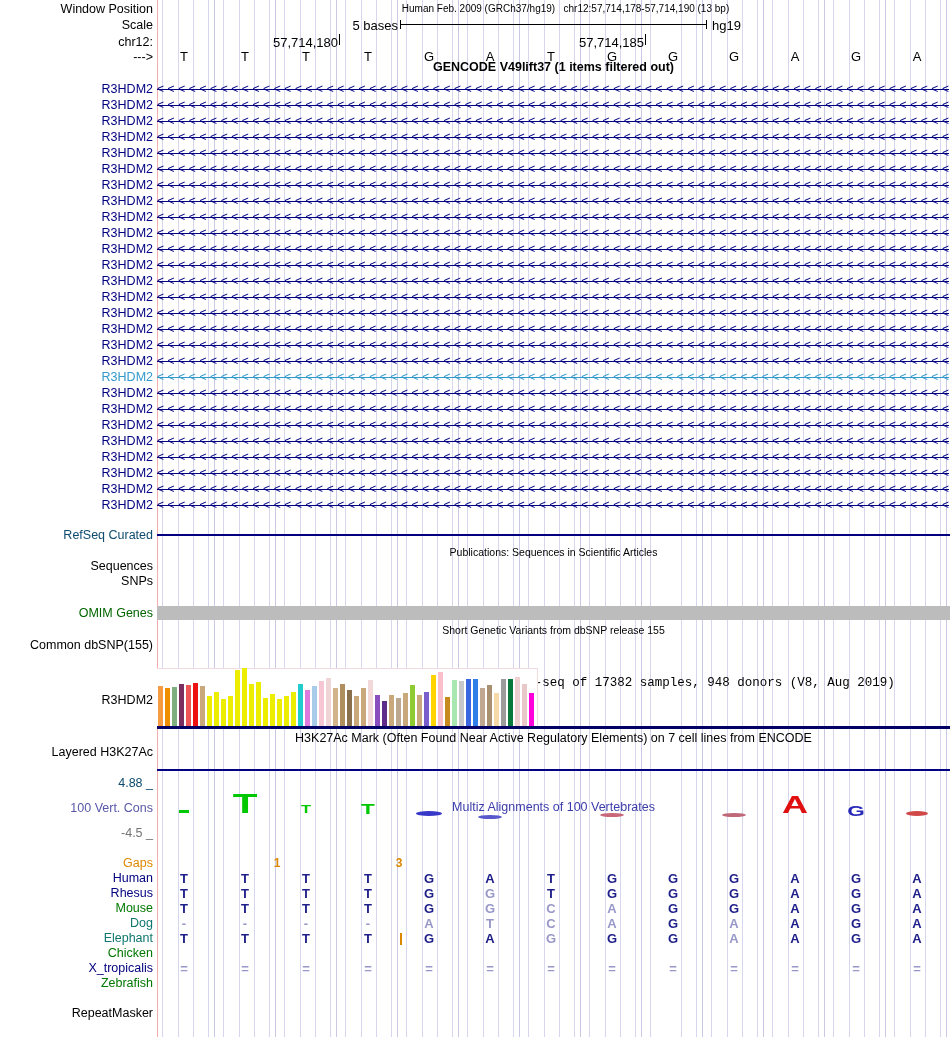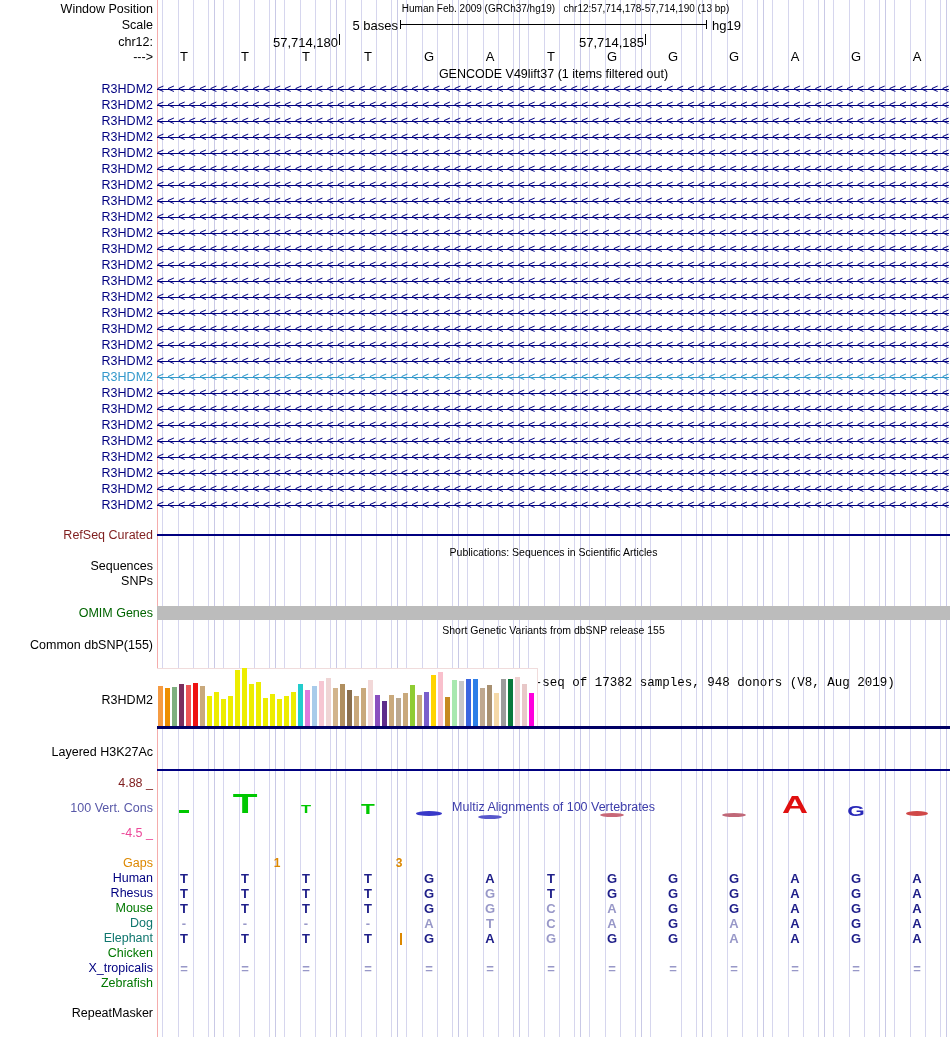--- a/index.html
+++ b/index.html
@@ -8,22 +8,22 @@
   
   .gridbg{position:absolute;left:157px;top:0;width:793px;height:1037px;
     background-image:
       repeating-linear-gradient(to right, transparent 0px, transparent 60px, #c9c9e6 60px, #c9c9e6 61px),
       repeating-linear-gradient(to right, transparent 0px, transparent 14.25px, #d6d6ee 14.25px, #d6d6ee 15.25px);
     background-position:-3px 0, -9px 0;}
   .pinkline{position:absolute;left:157px;top:0;width:1px;height:1037px;background:#f5acac;}
   .lbl{position:absolute;left:0;width:153px;text-align:right;font-size:12.5px;line-height:14px;white-space:nowrap;}
   .title{position:absolute;left:157px;width:793px;text-align:center;font-size:12.5px;line-height:14px;white-space:nowrap;}
   .small{font-size:10.5px;}
-  .navy{color:#7f1d1d;} .green{color:#006400;} .blue{color:#3c3caa;}
-  .darkred{color:#ec4899;} .slate{color:#5858a8;}
+  .navy{color:#0c4a6e;} .green{color:#006400;} .blue{color:#3c3caa;}
+  .darkred{color:#737373;} .slate{color:#5858a8;}
   .generow{position:absolute;left:0;width:950px;height:16px;line-height:16px;}
   .generow .glabel{position:absolute;left:0;top:0;width:153px;text-align:right;font-size:12.5px;}
   .chev{position:absolute;left:157px;top:0;width:792px;height:16px;overflow:hidden;
         font-size:12px;letter-spacing:3.6px;white-space:nowrap;}
   .chev i{font-style:normal;position:relative;z-index:2;}
   .chevline{position:absolute;left:0;top:7.5px;width:100%;height:1px;background:currentColor;z-index:1;}
   .hline{position:absolute;background:#000080;}
   .tick{position:absolute;width:1px;background:#000;}
   .ruler{position:absolute;height:1px;background:#000;}
   .baseletter{position:absolute;transform:translateX(-50%);font-size:13px;line-height:14px;}
@@ -74,21 +74,21 @@
       <span class="baseletter" style="left: 490px; top: 50px;">A</span>
       <span class="baseletter" style="left: 551px; top: 50px;">T</span>
       <span class="baseletter" style="left: 612px; top: 50px;">G</span>
       <span class="baseletter" style="left: 673px; top: 50px;">G</span>
       <span class="baseletter" style="left: 734px; top: 50px;">G</span>
       <span class="baseletter" style="left: 795px; top: 50px;">A</span>
       <span class="baseletter" style="left: 856px; top: 50px;">G</span>
       <span class="baseletter" style="left: 917px; top: 50px;">A</span>
     </div>
 
-  <div class="title" style="top:67px;">GENCODE V49lift37 (1 items filtered out)</div>
+  <div class="title" style="top:60px;font-weight:bold;">GENCODE V49lift37 (1 items filtered out)</div>
   <div id="gene-rows">
       <div class="generow" style="top: 81px; color: rgb(0, 0, 128);">
         <span class="glabel">R3HDM2</span>
         <span class="chev"><span class="chevline"></span><i>&lt;&lt;&lt;&lt;&lt;&lt;&lt;&lt;&lt;&lt;&lt;&lt;&lt;&lt;&lt;&lt;&lt;&lt;&lt;&lt;&lt;&lt;&lt;&lt;&lt;&lt;&lt;&lt;&lt;&lt;&lt;&lt;&lt;&lt;&lt;&lt;&lt;&lt;&lt;&lt;&lt;&lt;&lt;&lt;&lt;&lt;&lt;&lt;&lt;&lt;&lt;&lt;&lt;&lt;&lt;&lt;&lt;&lt;&lt;&lt;&lt;&lt;&lt;&lt;&lt;&lt;&lt;&lt;&lt;&lt;&lt;&lt;&lt;&lt;&lt;</i></span>
       </div>
       <div class="generow" style="top: 97px; color: rgb(0, 0, 128);">
         <span class="glabel">R3HDM2</span>
         <span class="chev"><span class="chevline"></span><i>&lt;&lt;&lt;&lt;&lt;&lt;&lt;&lt;&lt;&lt;&lt;&lt;&lt;&lt;&lt;&lt;&lt;&lt;&lt;&lt;&lt;&lt;&lt;&lt;&lt;&lt;&lt;&lt;&lt;&lt;&lt;&lt;&lt;&lt;&lt;&lt;&lt;&lt;&lt;&lt;&lt;&lt;&lt;&lt;&lt;&lt;&lt;&lt;&lt;&lt;&lt;&lt;&lt;&lt;&lt;&lt;&lt;&lt;&lt;&lt;&lt;&lt;&lt;&lt;&lt;&lt;&lt;&lt;&lt;&lt;&lt;&lt;&lt;&lt;&lt;</i></span>
       </div>
       <div class="generow" style="top: 113px; color: rgb(0, 0, 128);">
@@ -261,20 +261,21 @@
         <div style="height: 33px; background: rgb(245, 217, 168);"></div>
         <div style="height: 47px; background: rgb(156, 156, 156);"></div>
         <div style="height: 47px; background: rgb(10, 122, 60);"></div>
         <div style="height: 49px; background: rgb(239, 208, 208);"></div>
         <div style="height: 42px; background: rgb(232, 200, 200);"></div>
         <div style="height: 33px; background: rgb(255, 0, 221);"></div>
       </div>
   </div>
   <div style="position:absolute;left:157px;top:726px;width:793px;height:3px;background:#000064;"></div>
 
+  <div class="title" style="top:731px;">H3K27Ac Mark (Often Found Near Active Regulatory Elements) on 7 cell lines from ENCODE</div>
   <div class="lbl" style="top:745px;">Layered H3K27Ac</div>
   <div class="hline" style="left:157px;top:769px;width:793px;height:2px;"></div>
 
   <div class="lbl navy" style="top:776px;">4.88 _</div>
   <div class="lbl slate" style="top:801px;">100 Vert. Cons</div>
   <div class="lbl darkred" style="top:826px;">-4.5 _</div>
   <div id="phylop-marks">
       <div class="phymark" style="width: 10px; height: 3px; background: rgb(0, 200, 0); left: 179px; top: 809.5px;"></div>
       <span class="phyletter" style="color: rgb(0, 200, 0); font-size: 27px; left: 245px; top: 804px;">T</span>
       <span class="phyletter" style="color: rgb(0, 200, 0); font-size: 11px; left: 306px; top: 809px;">T</span>

